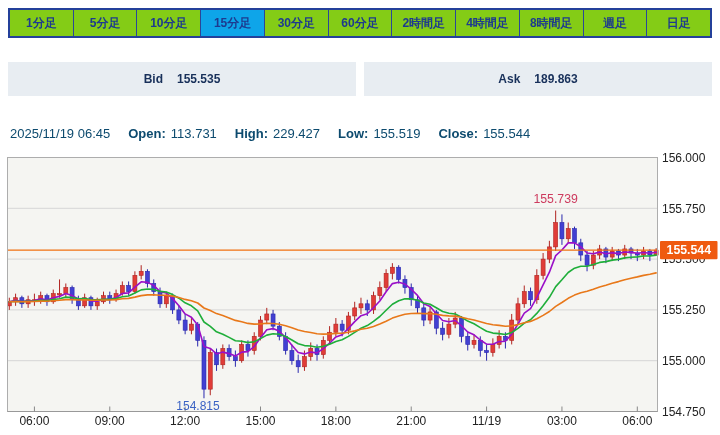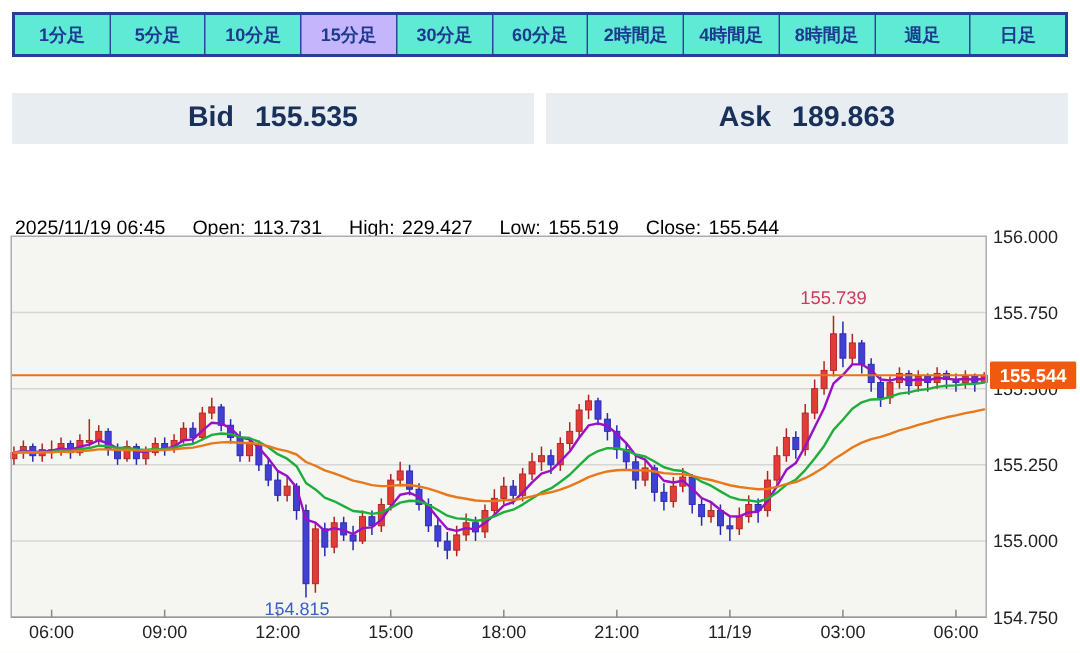--- a/index.html
+++ b/index.html
@@ -4,37 +4,37 @@
 <style>
   html,body{margin:0;padding:0;background:#fff;}
   body{width:720px;height:435px;position:relative;overflow:hidden;
        font-family:"Liberation Sans",sans-serif;}
 
   
   .tf-bar{position:absolute;left:8px;top:8px;width:704px;height:30px;
           display:flex;border:2px solid #24409a;background:#fff;box-sizing:border-box;}
   .tf-tab{flex:1;display:flex;align-items:center;justify-content:center;
           font-family:"Liberation Sans",sans-serif;font-size:12px;font-weight:bold;
-          color:#1d3a8f;background:#5eead4;border:none;border-left:1px solid #2a4699;
+          color:#1d3a8f;background:#84cc16;border:none;border-left:1px solid #2a4699;
           padding:0;cursor:pointer;white-space:nowrap;}
   .tf-tab:first-child{border-left:none;}
-  .tf-tab.selected{background:#c4b5fd;}
+  .tf-tab.selected{background:#0ea5e9;}
 
   
   .quote-bar{position:absolute;left:8px;top:62px;width:704px;height:34px;
              display:flex;gap:8px;}
   .quote-cell{flex:1;background:#e8edf2;display:flex;align-items:center;
-              justify-content:center;gap:14px;font-size:19px;font-weight:bold;
+              justify-content:center;gap:14px;font-size:12px;font-weight:bold;
               color:#18305a;}
 
   
-  .ohlc{position:absolute;left:10px;top:144px;display:flex;gap:18px;
-        align-items:baseline;font-size:13px;color:#000000;white-space:nowrap;}
+  .ohlc{position:absolute;left:10px;top:126px;display:flex;gap:18px;
+        align-items:baseline;font-size:13px;color:#0c4a6e;white-space:nowrap;}
   .ohlc .pair{display:flex;gap:5px;}
-  .ohlc .lab{font-weight:normal;}
+  .ohlc .lab{font-weight:bold;}
 
   
   #chart-svg{position:absolute;left:0;top:152px;}
   #chart-svg text{font-family:"Liberation Sans",sans-serif;}
 </style>
 </head>
 <body>
 
 <div class="tf-bar">
   <button class="tf-tab">1分足</button>

